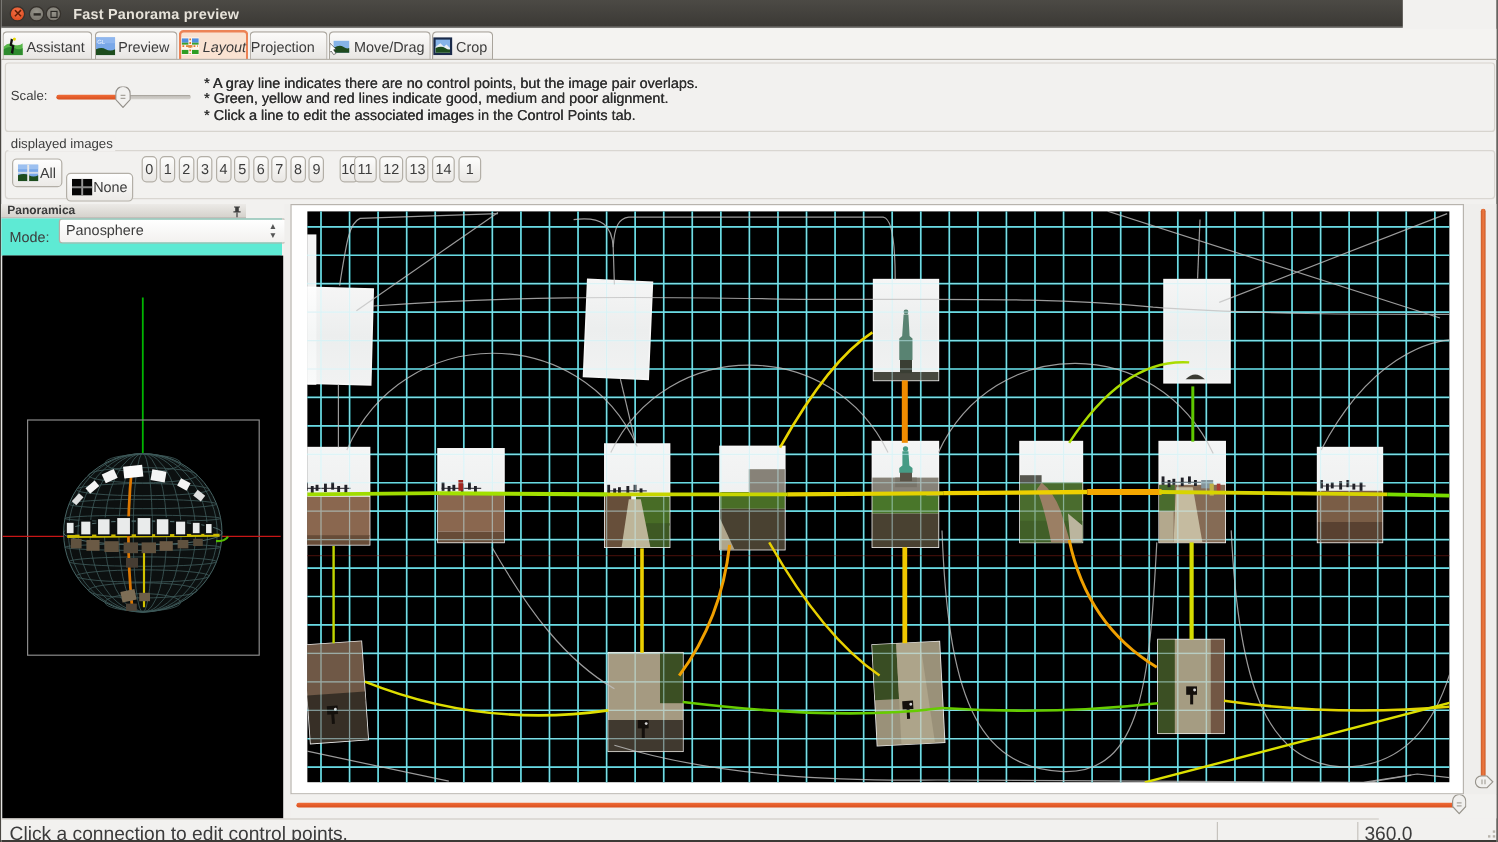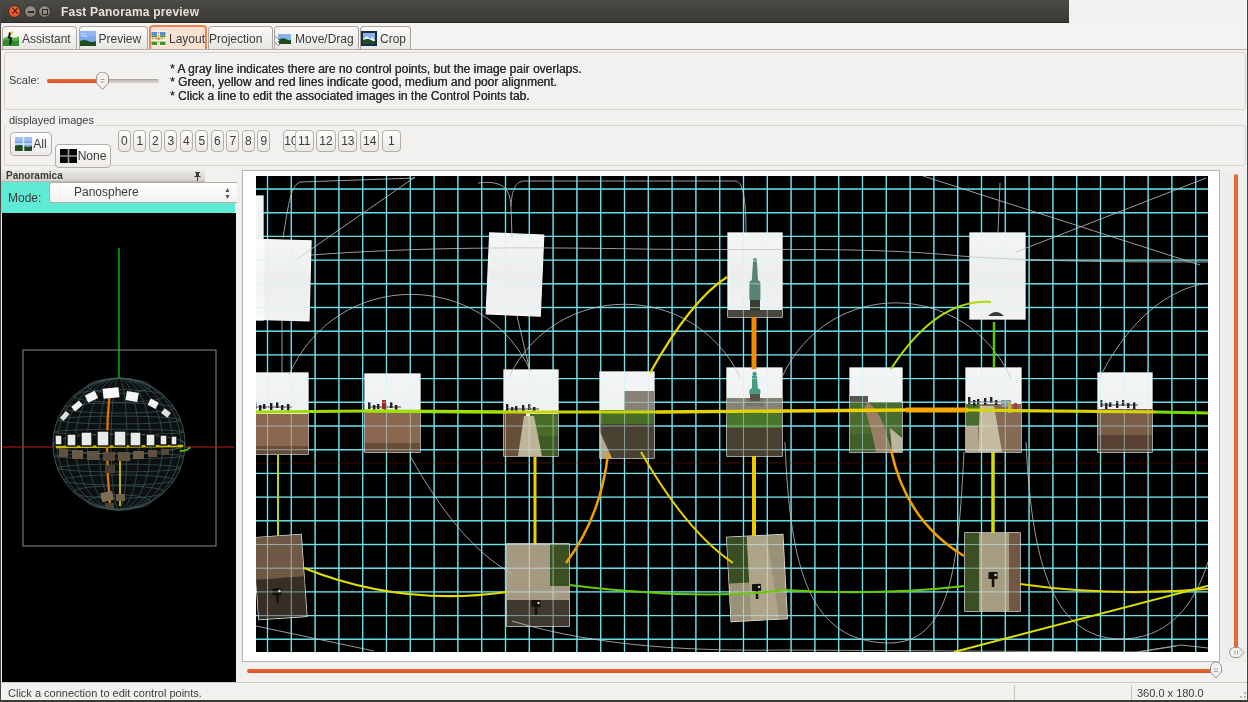--- a/index.html
+++ b/index.html
@@ -1,32 +1,32 @@
 <!DOCTYPE html>
 <html><head><meta charset="utf-8"><style>
 * { margin:0; padding:0; box-sizing:border-box; }
 html,body { width:1248px; height:702px; overflow:hidden; }
 body { font-family:"Liberation Sans", sans-serif; background:#f2f1ef; position:relative;
   border-left:1px solid #494641; border-right:1px solid #494641; }
-.titlebar { position:absolute; left:0; top:0; width:1068px; height:23px;
+.titlebar { position:absolute; left:0; top:0; width:1168px; height:23px;
   background:linear-gradient(#4c4a45,#3b3935); border-bottom:1px solid #2c2a27;text-align:center; }
 .tbtn { position:absolute; top:5px; width:13px; height:13px; border-radius:50%; }
 .tclose { left:7px; background:radial-gradient(circle at 50% 35%,#f4724a,#e04f22 75%); border:1px solid #35312c; }
 .tmin,.tmax { background:radial-gradient(circle at 50% 35%,#96948b,#7b7870 75%); border:1px solid #35312c; }
 .tmin { left:23px; } .tmax { left:37px; }
 .tclose::after { content:"×"; position:absolute; left:2.5px; top:-2.5px; font-size:12px; font-weight:bold; color:#5e1e06; }
 .tmin::after { content:""; position:absolute; left:2.6px; top:5.2px; width:6px; height:1.8px; background:#2b2925; }
 .tmax::after { content:""; position:absolute; left:3px; top:3px; width:3.8px; height:3.8px; border:1.4px solid #2b2925; }
 .title { position:absolute; left:60px; top:5px; font-size:12px; font-weight:bold; color:#e7e3da; letter-spacing:0.2px; }
 .tabrow { position:absolute; left:0; top:24px; width:1248px; height:26px; background:#f4f3f1; }
 .tab { position:absolute; top:2px; height:24px; border:1px solid #a9a49c; border-bottom:none;
   border-radius:4px 4px 0 0; background:linear-gradient(#fcfbfa,#e7e5e2);
   display:flex; align-items:center; justify-content:flex-start; gap:3px;
   font-size:12px; color:#3c3c3c; }
-.tab.active { top:1px; height:25px; background:#f9e2d1; border:2px solid #ec8356; border-bottom:none; color:#3a3a3a; }
+.tab.active { top:1px; height:25px; background:#f9e2d1; border:2px solid #ec8356; border-bottom:none; color:#3a3a3a;font-style:italic; }
 .ticon { display:flex; } .ticon svg { display:block; }
 .tabline { position:absolute; left:0; top:49px; width:1248px; height:1px; background:#b5b1a9; }
 .scalepanel { position:absolute; left:3px; top:52px; width:1242px; height:58px;
   border:1px solid #d7d4ce; border-radius:3px; background:#f2f1ef; }
 .scalelabel { position:absolute; left:8px; top:74px; font-size:11px; color:#3c3c3c; }
 .slider-track { position:absolute; left:46px; top:79px; width:112px; height:4px; border-radius:2px;
   background:linear-gradient(#c2bfba,#d6d3cd); border-top:1px solid #aaa69f; }
 .slider-fill { position:absolute; left:46px; top:79px; width:56px; height:4px; border-radius:2px;
   background:linear-gradient(#ef6b37,#d94f1e); }
 .slider-handle { position:absolute; left:95px; top:72px; width:13px; height:18px; }
@@ -41,37 +41,37 @@
   font-size:12px; color:#3c3c3c; }
 .leftpanel { position:absolute; left:0; top:170px; width:236px; height:513px; background:#f2f1ef; }
 .lph { position:absolute; left:0; top:0; width:204px; height:12px;
   background:linear-gradient(#eceae7,#d5d2cc); border-bottom:1px solid #b8b4ae;
   font-size:10px; font-weight:bold; color:#3a3a3a; padding-left:5px; line-height:12px; }
 .pin { position:absolute; right:3px; top:1px; }
 .moderow { position:absolute; left:0; top:12px; width:234px; height:31px; background:#5eead4; }
 .modelabel { position:absolute; left:7px; top:9px; font-size:12px; color:#3c3c3c; }
 .modesel { position:absolute; left:48px; top:0; width:190px; height:21px;
   background:linear-gradient(#ffffff,#f2f1ef); border:1px solid #b3afa7; border-radius:3px;
-  font-size:12px; color:#3c3c3c; line-height:19px; padding-left:24px; }
+  font-size:12px; color:#3c3c3c; line-height:19px; padding-left:5px; }
 .spin { position:absolute; right:6px; top:3px; width:9px; height:14px; font-size:7px; color:#555; line-height:7px; text-align:center; }
 .view3d { position:absolute; left:1px; top:43px; width:234px; height:470px; background:#000; }
 .divider { position:absolute; left:236px; top:170px; width:5px; height:513px; background:#f0efed; }
 .canvasbox { position:absolute; left:241px; top:170px; width:978px; height:492px;
   background:#ffffff; border:1px solid #b8b4ae; }
 .canvas { position:absolute; left:255px; top:176px; width:952px; height:476px; }
 .rightside { position:absolute; left:1219px; top:170px; width:29px; height:492px; background:#efeeec; }
 .vtrack { position:absolute; left:1233px; top:174px; width:4px; height:474px;
   background:linear-gradient(90deg,#c85a28,#ef7840,#c85a28); border-radius:2px; }
 .vthumb { position:absolute; left:1228px; top:644px; width:16px; height:11px; }
 .hthumbx { position:absolute; left:1209px; top:662px; width:12px; height:17px; }
 .hrow { position:absolute; left:241px; top:662px; width:1007px; height:20px; background:#f2f1ef; }
 .htrack { position:absolute; left:246px; top:669px; width:974px; height:4px; border-radius:2px;
   background:linear-gradient(#ef6b37,#d94f1e); }
-.statusbar { position:absolute; left:0; top:682px; width:1248px; height:20px;
-  background:#f2f1ef; border-top:1px solid #cfccc6; font-size:11px; color:#3c3c3c; }
+.statusbar { position:absolute; left:0; top:682px; width:1148px; height:20px;
+  background:#f2f1ef; border-top:1px solid #cfccc6; font-size:16px; color:#3c3c3c; }
 .statusbar .s1 { position:absolute; left:7px; top:4px; }
 .sep { position:absolute; top:2px; width:1px; height:17px; background:#c6c3bd; }
 .s3 { position:absolute; left:1136px; top:4px; }
 .botline { position:absolute; left:0; top:700px; width:1248px; height:2px; background:#3c3a36; }
 </style></head>
 <body>
 <div class="titlebar">
   <div class="tbtn tclose"></div>
     <div class="tbtn tmin"></div>
     <div class="tbtn tmax"></div>

